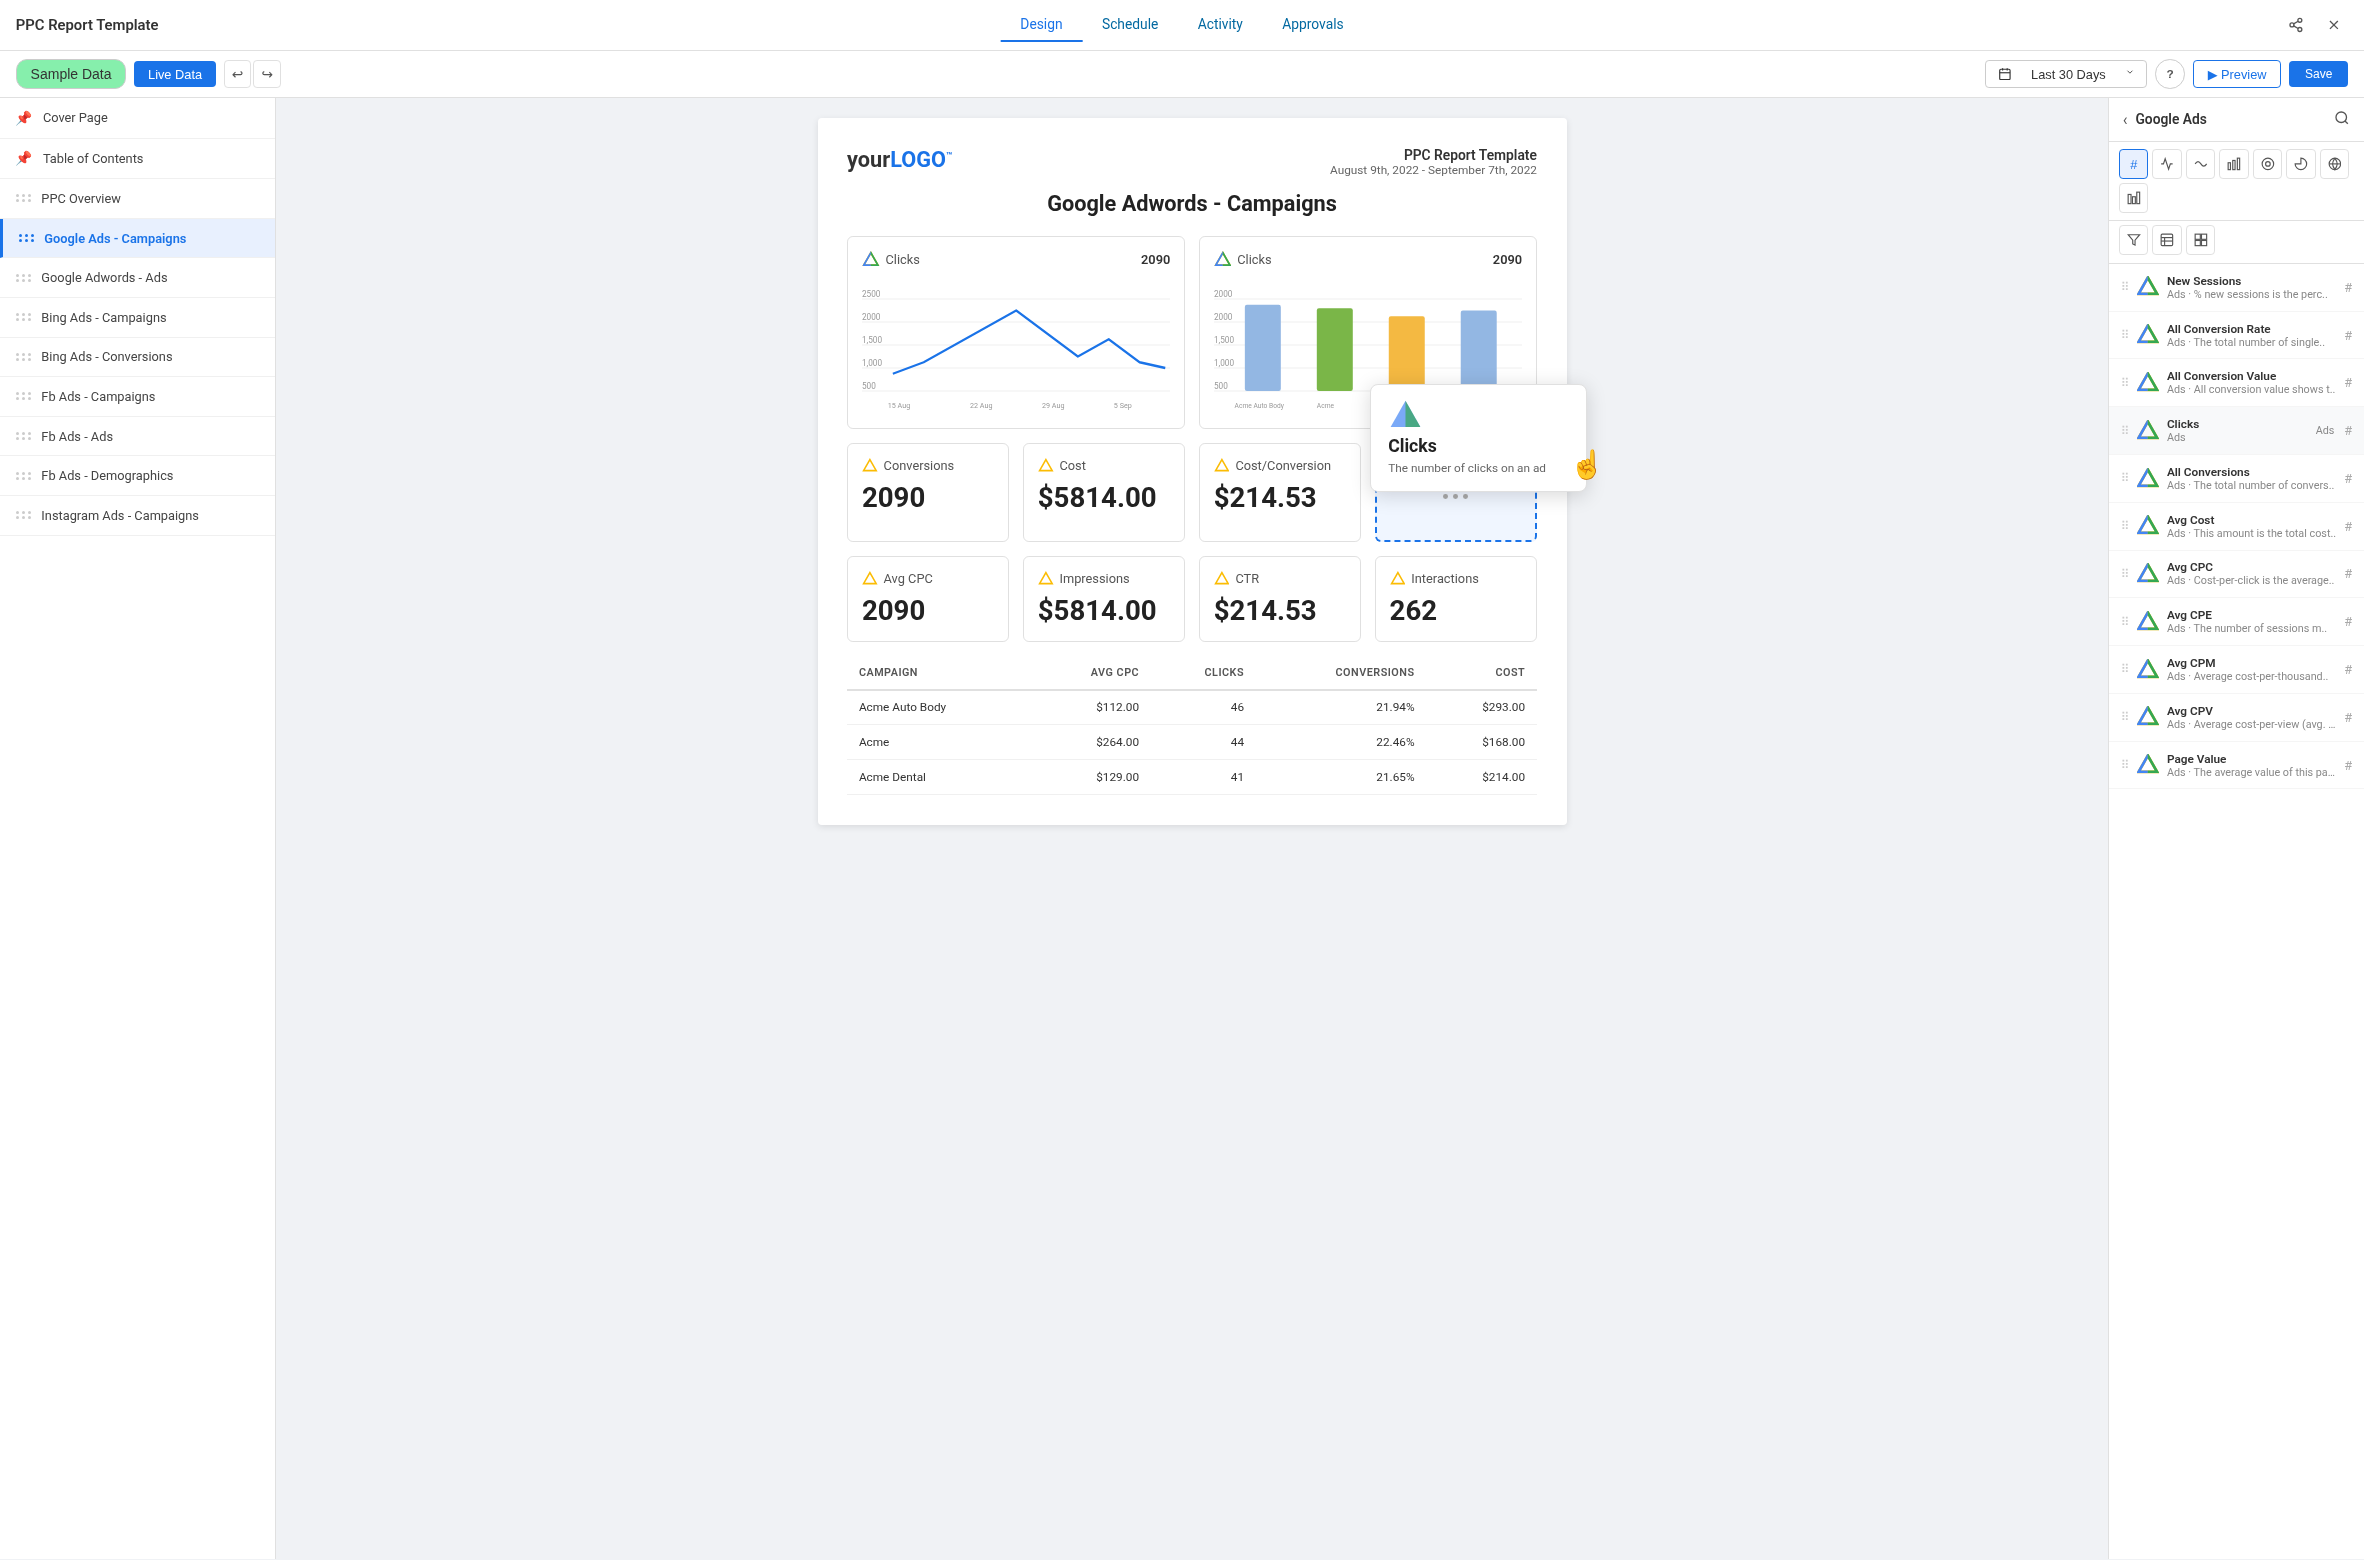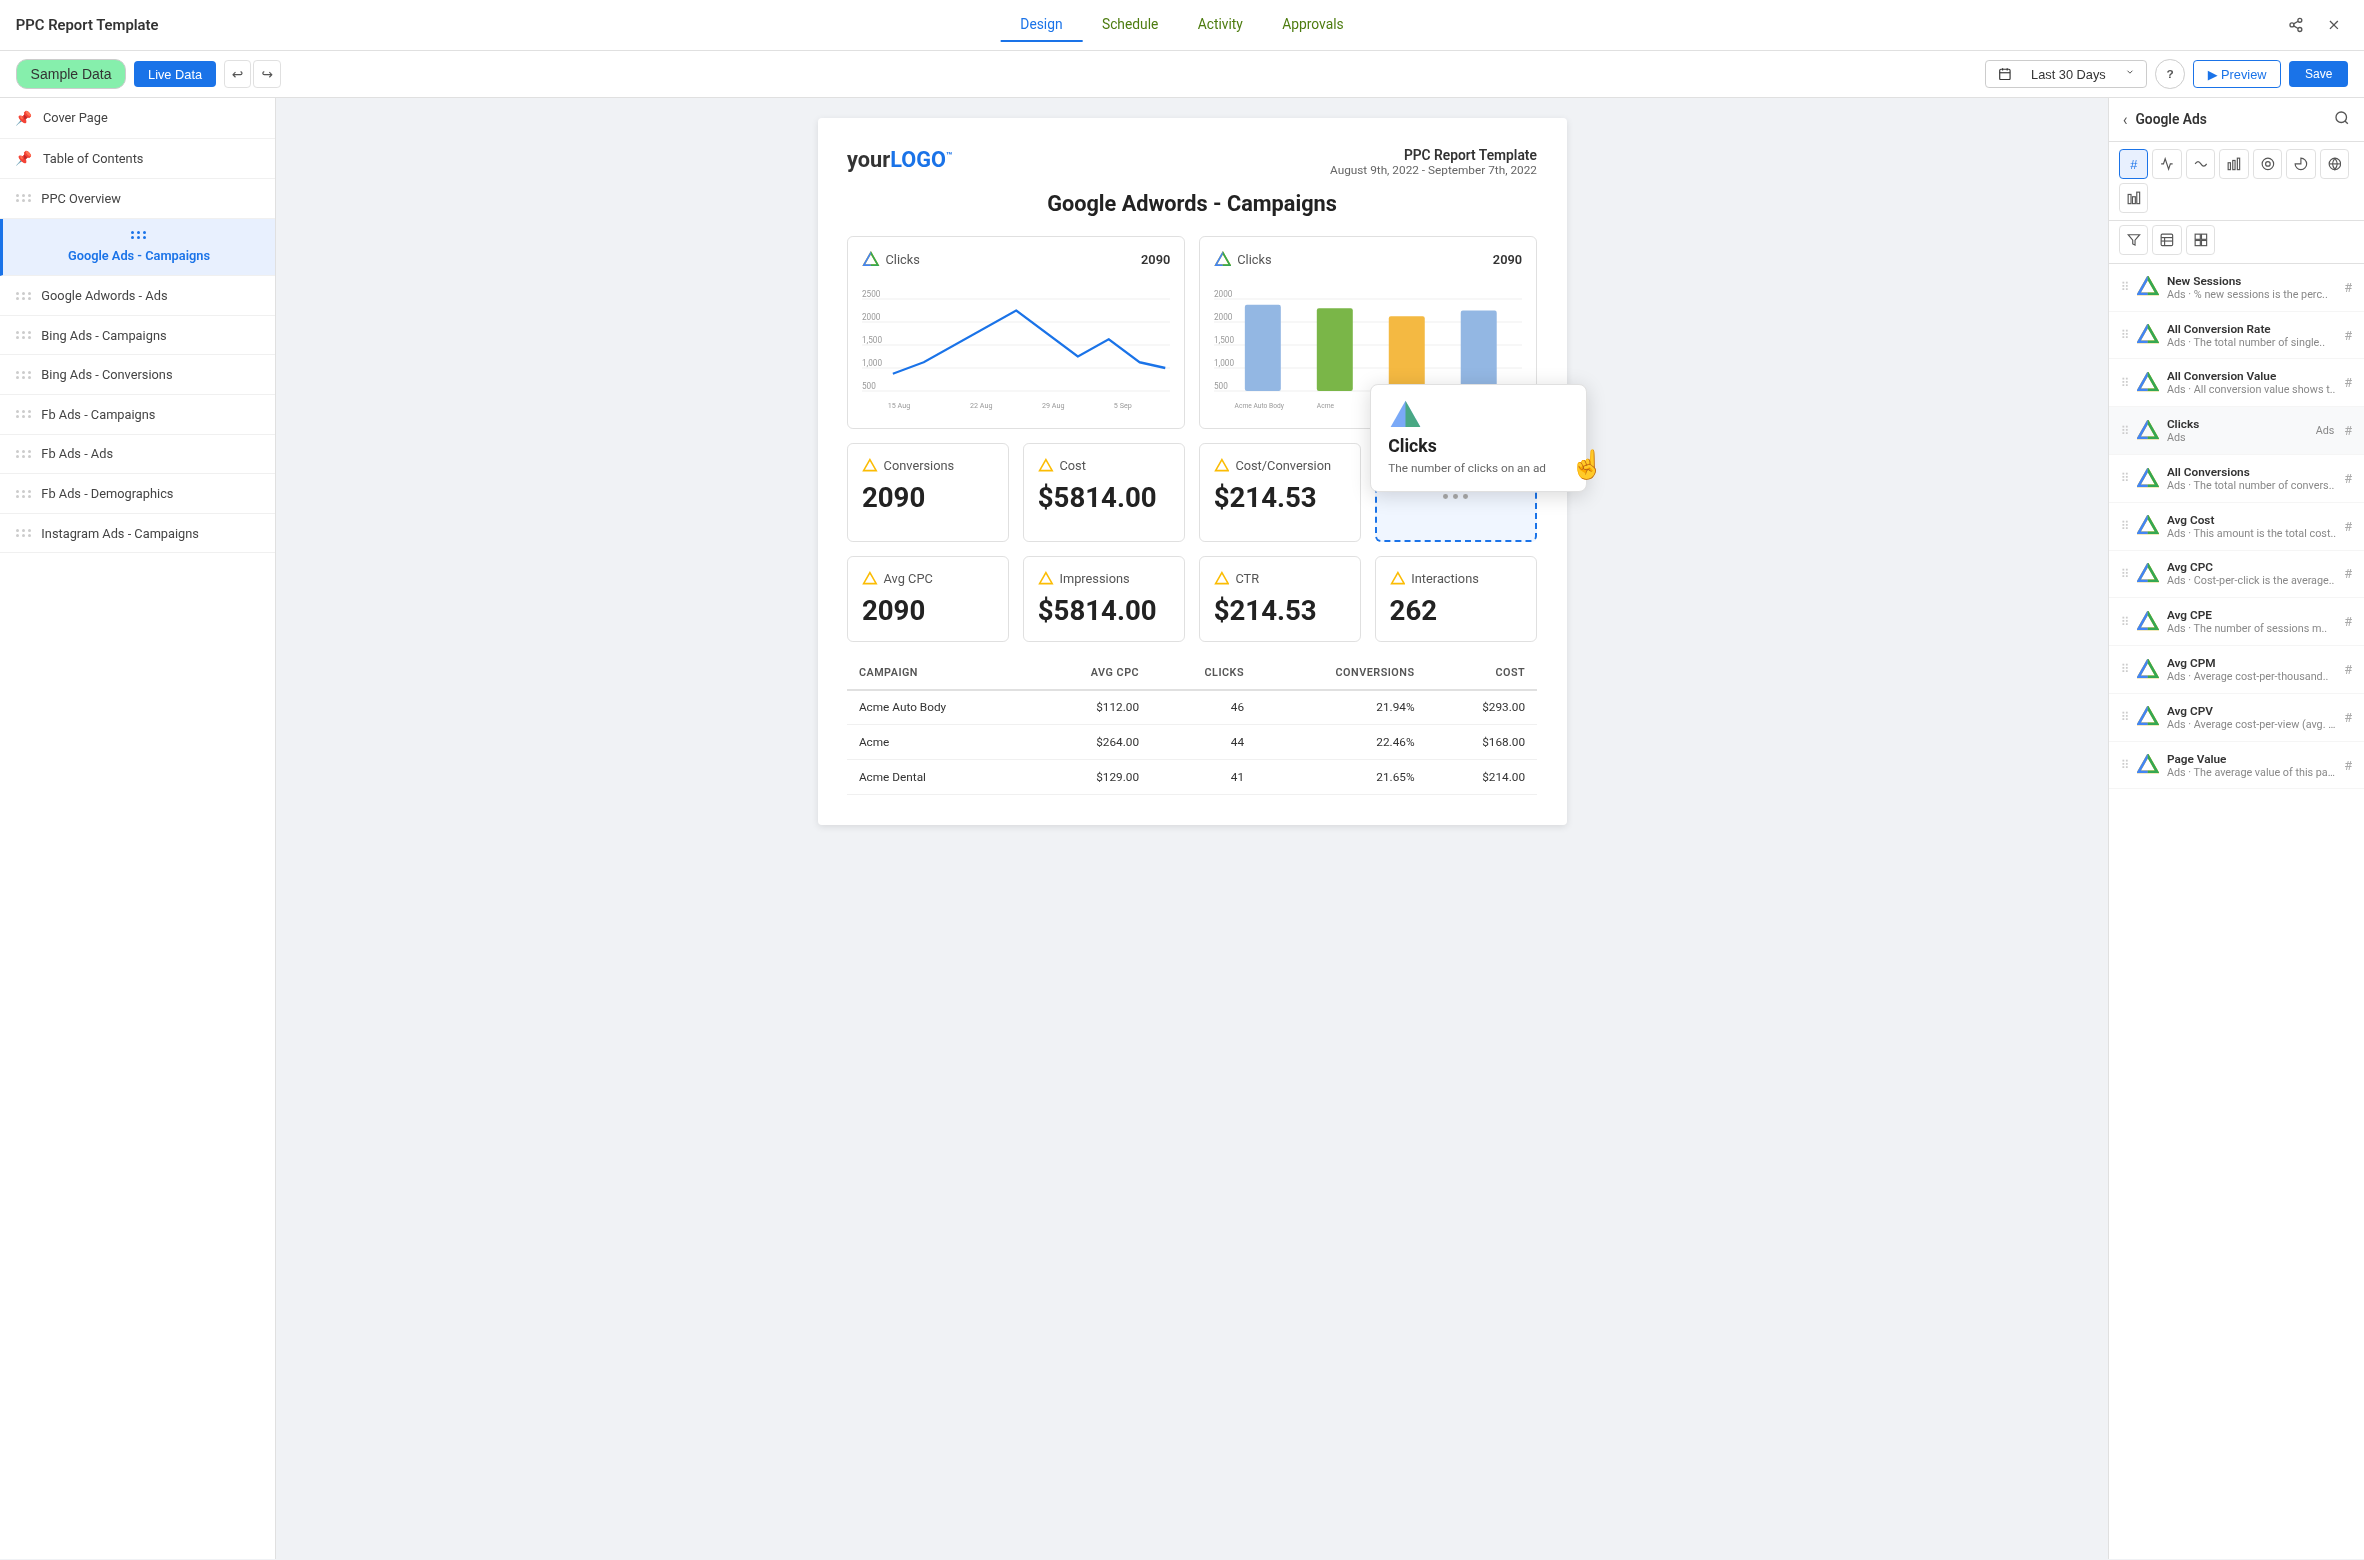--- a/index.html
+++ b/index.html
@@ -2,21 +2,21 @@
 <html><head>
   <meta charset="utf-8">
   <style>
     * { box-sizing: border-box; margin: 0; padding: 0; }
     body { font-family: -apple-system, BlinkMacSystemFont, 'Segoe UI', Roboto, sans-serif; background: #f0f2f5; color: #333; font-size: 12.8px; overflow: hidden; }
 
     
     .topbar { display: flex; align-items: center; background: #fff; border-bottom: 1px solid #e0e0e0; height: 51px; padding: 0 15.8px; position: relative; }
     .topbar-title { font-size: 14.8px; font-weight: 600; color: #333; margin-right: auto; }
     .topbar-tabs { display: flex; gap: 0; position: absolute; left: 50%; transform: translateX(-50%); }
-    .topbar-tab { padding: 7.9px 19.7px; font-size: 13.8px; cursor: pointer; color: #4d7c0f; border-bottom: 2px solid transparent; }
+    .topbar-tab { padding: 7.9px 19.7px; font-size: 13.8px; cursor: pointer; color: #0369a1; border-bottom: 2px solid transparent; }
     .topbar-tab.active { color: #1a73e8; border-bottom: 2px solid #1a73e8; }
     .topbar-actions { display: flex; align-items: center; gap: 7.9px; }
     .icon-btn { width: 29.6px; height: 29.6px; border: none; background: none; cursor: pointer; display: flex; align-items: center; justify-content: center; color: #555; border-radius: 3.9px; }
 
     
     .toolbar { display: flex; align-items: center; background: #fff; border-bottom: 1px solid #e0e0e0; height: 47px; padding: 0 15.8px; gap: 7.9px; }
     .btn-sample { padding: 5.9px 13.8px; border: 1px solid #ccc; border-radius: 11px; background: #86efac; cursor: pointer; font-size: 14px; color: #333; }
     .btn-live { padding: 5.9px 13.8px; border: none; border-radius: 3.9px; background: #1a73e8; cursor: pointer; font-size: 12.8px; color: #fff; }
     .toolbar-right { margin-left: auto; display: flex; align-items: center; gap: 7.9px; }
     .btn-date-range { padding: 5.9px 11.8px; border: 1px solid #ccc; border-radius: 3.9px; background: #fff; cursor: pointer; font-size: 12.8px; color: #333; display: flex; align-items: flex-start; gap: 19px; }
@@ -24,21 +24,21 @@
     .btn-preview { padding: 5.9px 13.8px; border: 1px solid #1a73e8; border-radius: 3.9px; background: #fff; cursor: pointer; font-size: 12.8px; color: #1a73e8; display: flex; align-items: center; gap: 3.9px; }
     .btn-save { padding: 5.9px 15.8px; border: none; border-radius: 3.9px; background: #1a73e8; cursor: pointer; font-size: 12px; color: #fff; }
 
     
     .main-layout { display: flex; height: calc(100vh - 99px); }
 
     
     .sidebar { width: 276px; background: #fff; border-right: 1px solid #e0e0e0; overflow-y: auto; display: flex; flex-direction: column; }
     .sidebar-items { flex: 1; overflow-y: auto; }
     .sidebar-item { display: flex; align-items: center; padding: 11.8px 15.8px; cursor: pointer; border-bottom: 1px solid #f0f0f0; gap: 9.9px; position: relative; }
-    .sidebar-item.active { background: #e8f0fe; border-left: 3px solid #1a73e8; flex-direction: column; }
+    .sidebar-item.active { background: #e8f0fe; border-left: 3px solid #1a73e8; }
     .sidebar-item.active .sidebar-item-label { color: #1a73e8; font-weight: 600; }
     .sidebar-pin { color: #bbb; font-size: 13.8px; }
     .sidebar-item-label { font-size: 12.8px; color: #444; }
     .sidebar-footer { padding: 11.8px; border-top: 1px solid #e0e0e0; }
     .btn-add-section { width: 100%; padding: 11.8px; border: none; border-radius: 5.9px; background: #1a73e8; color: #fff; cursor: pointer; font-size: 13.8px; font-weight: 500; }
 
     
     .content-area { flex: 1; overflow-y: auto; padding: 19.7px; background: #f0f2f5; }
     .report-page { background: #fff; border-radius: 3.9px; box-shadow: 0 2px 7.9px rgba(0,0,0,0.1); padding: 29.6px; max-width: 749px; margin: 0 auto; position: relative; }
 

